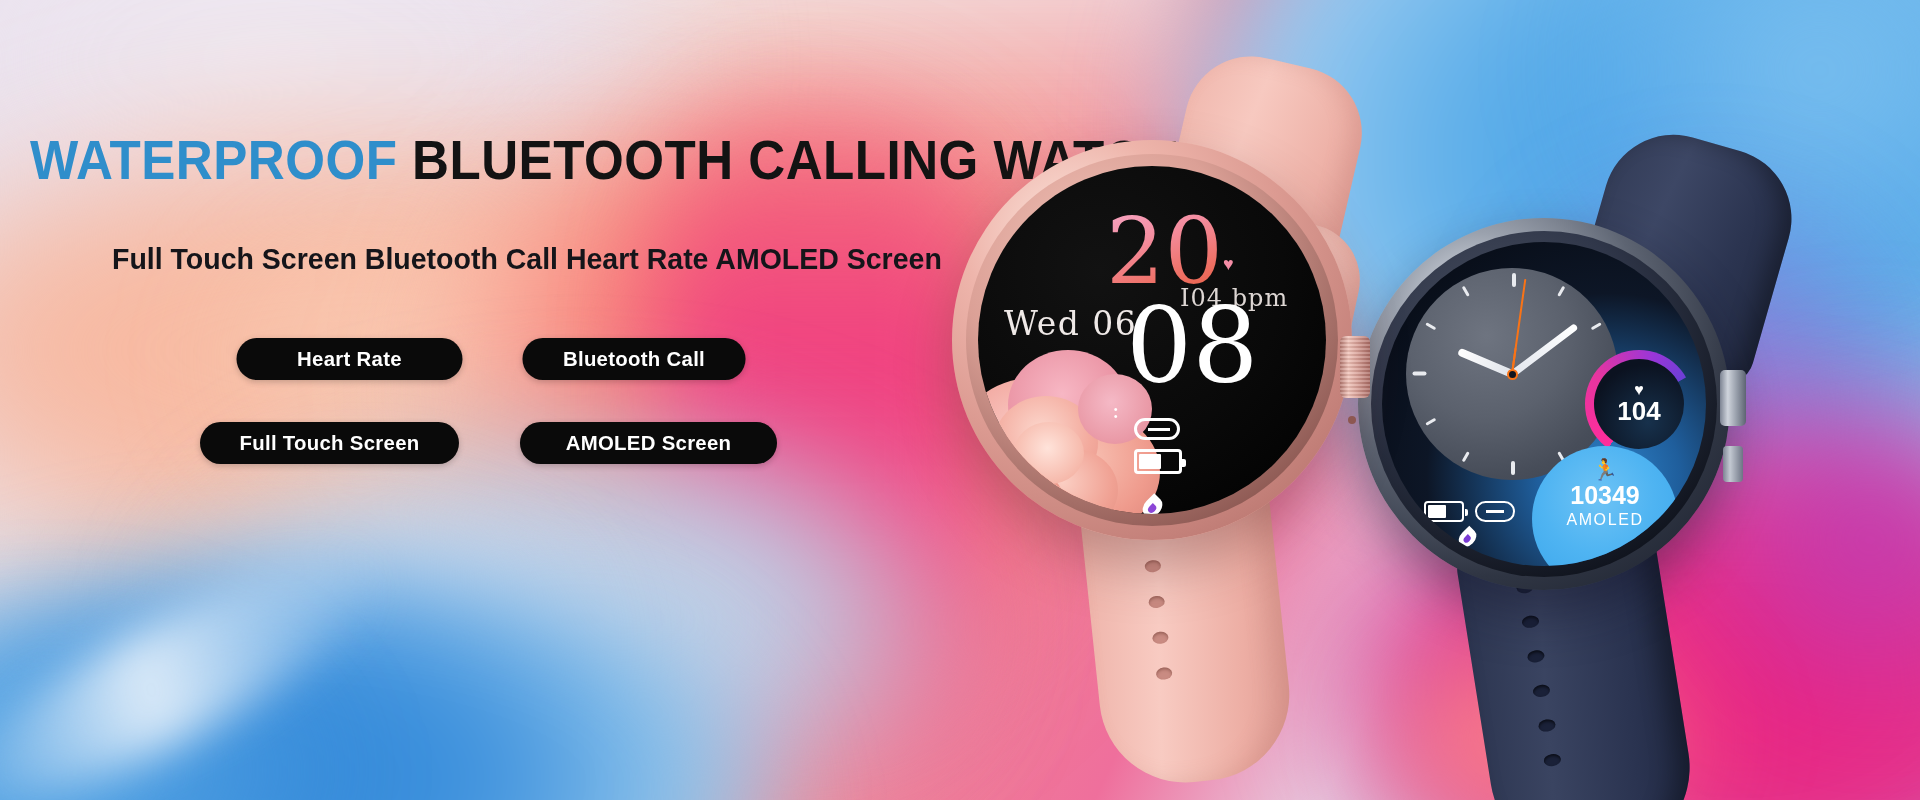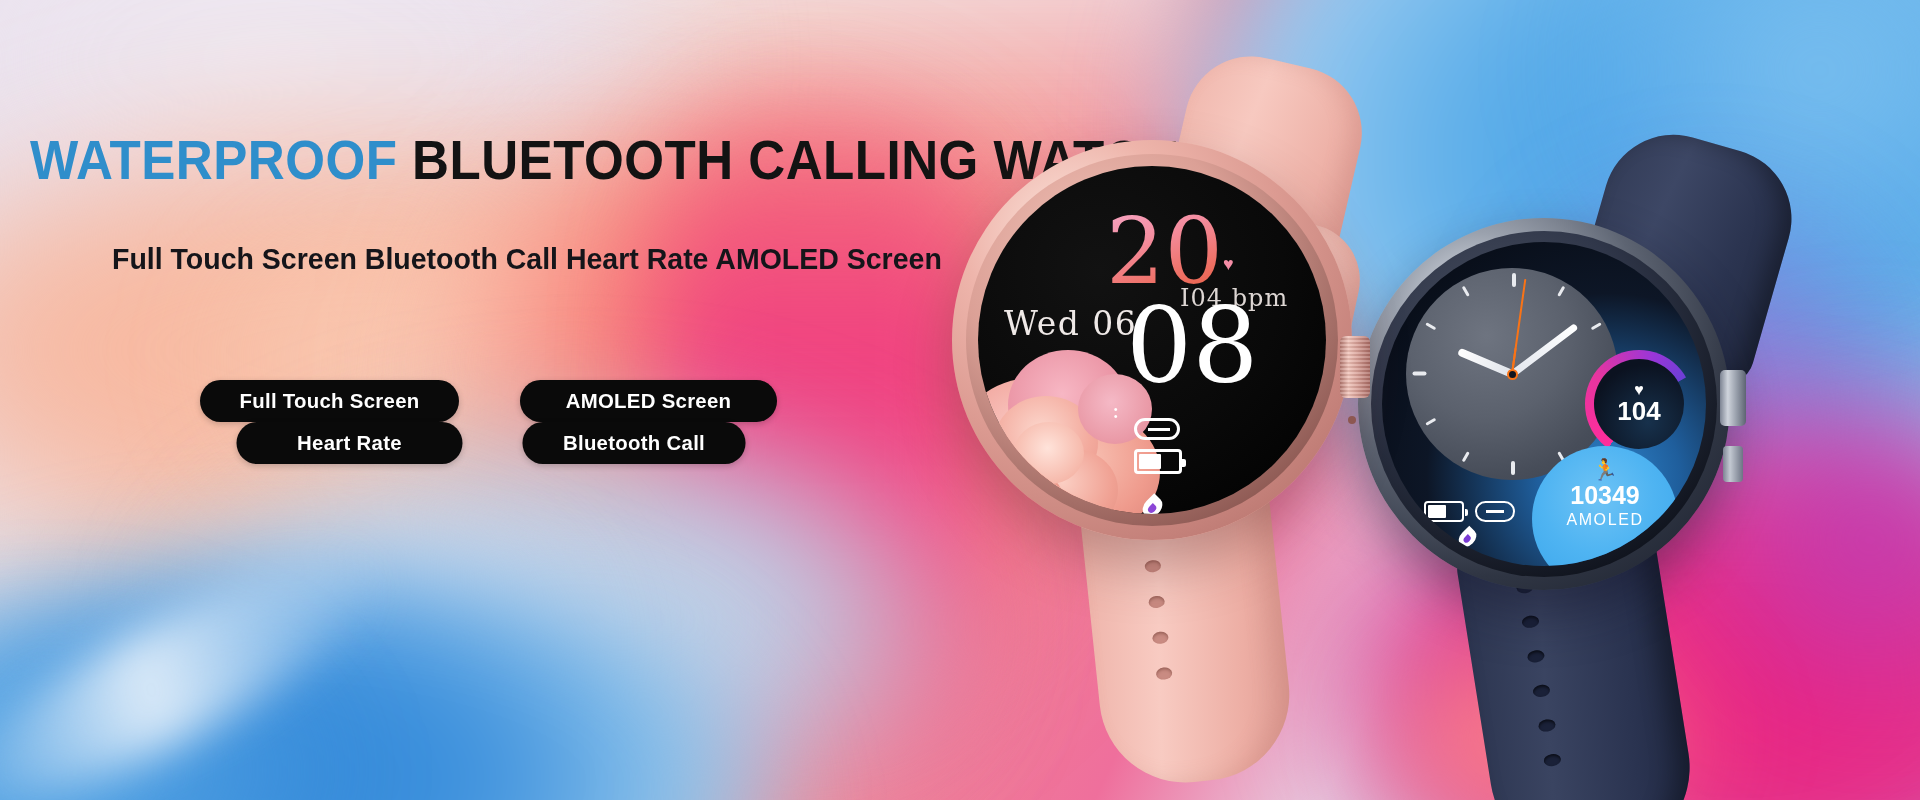--- a/index.html
+++ b/index.html
@@ -324,26 +324,26 @@
 
   <div class="headline">
     <span class="hl-blue">WATERPROOF</span>
     <span class="hl-dark">BLUETOOTH CALLING WATCH</span>
   </div>
 
   <div class="subtitle">Full Touch Screen Bluetooth Call Heart Rate AMOLED Screen</div>
 
   <div class="pills">
     <div class="pill-row">
+      <div class="pill p-hr">Heart Rate</div>
+      <div class="pill p-bt">Bluetooth Call</div>
+    </div>
+    <div class="pill-row">
       <div class="pill p-fts">Full Touch Screen</div>
       <div class="pill p-am">AMOLED Screen</div>
-    </div>
-    <div class="pill-row">
-      <div class="pill p-hr">Heart Rate</div>
-      <div class="pill p-bt">Bluetooth Call</div>
     </div>
   </div>
 
   <div class="watch navy-wrap">
     <div class="navy-strap-top"></div>
     <div class="navy-strap-bot"></div>
     <div class="holes">
       <i></i>
         <i></i>
         <i></i>

